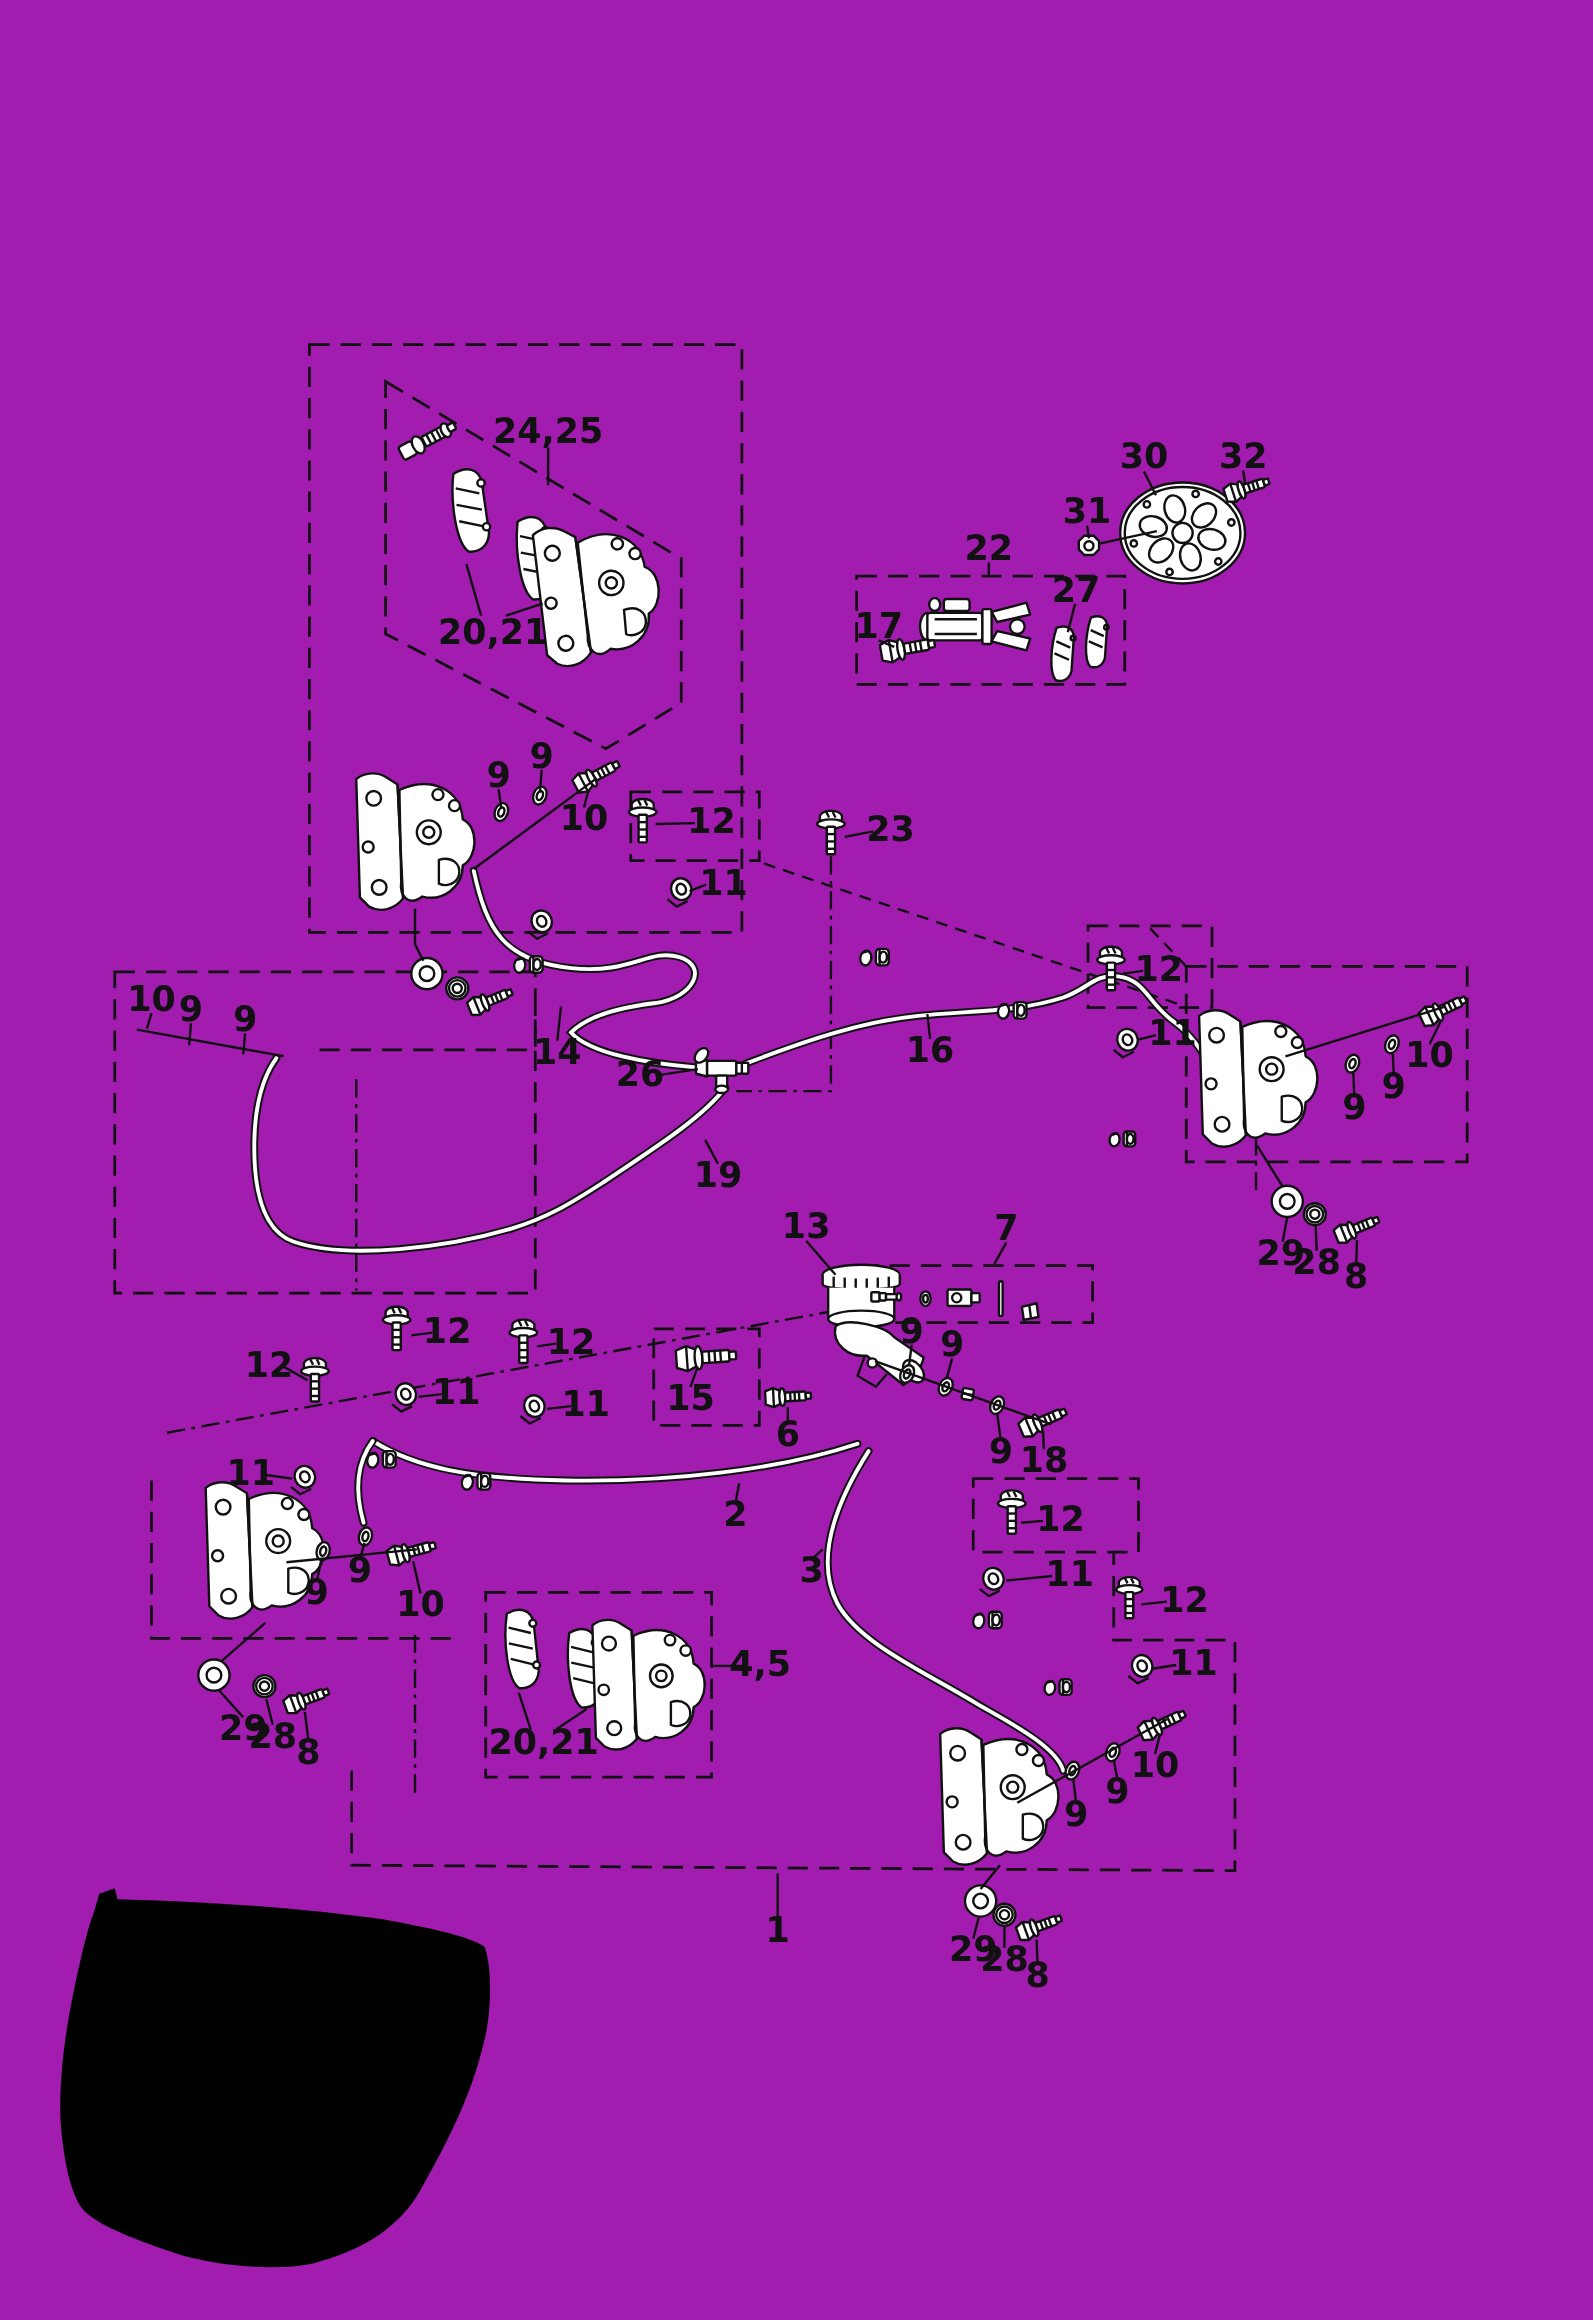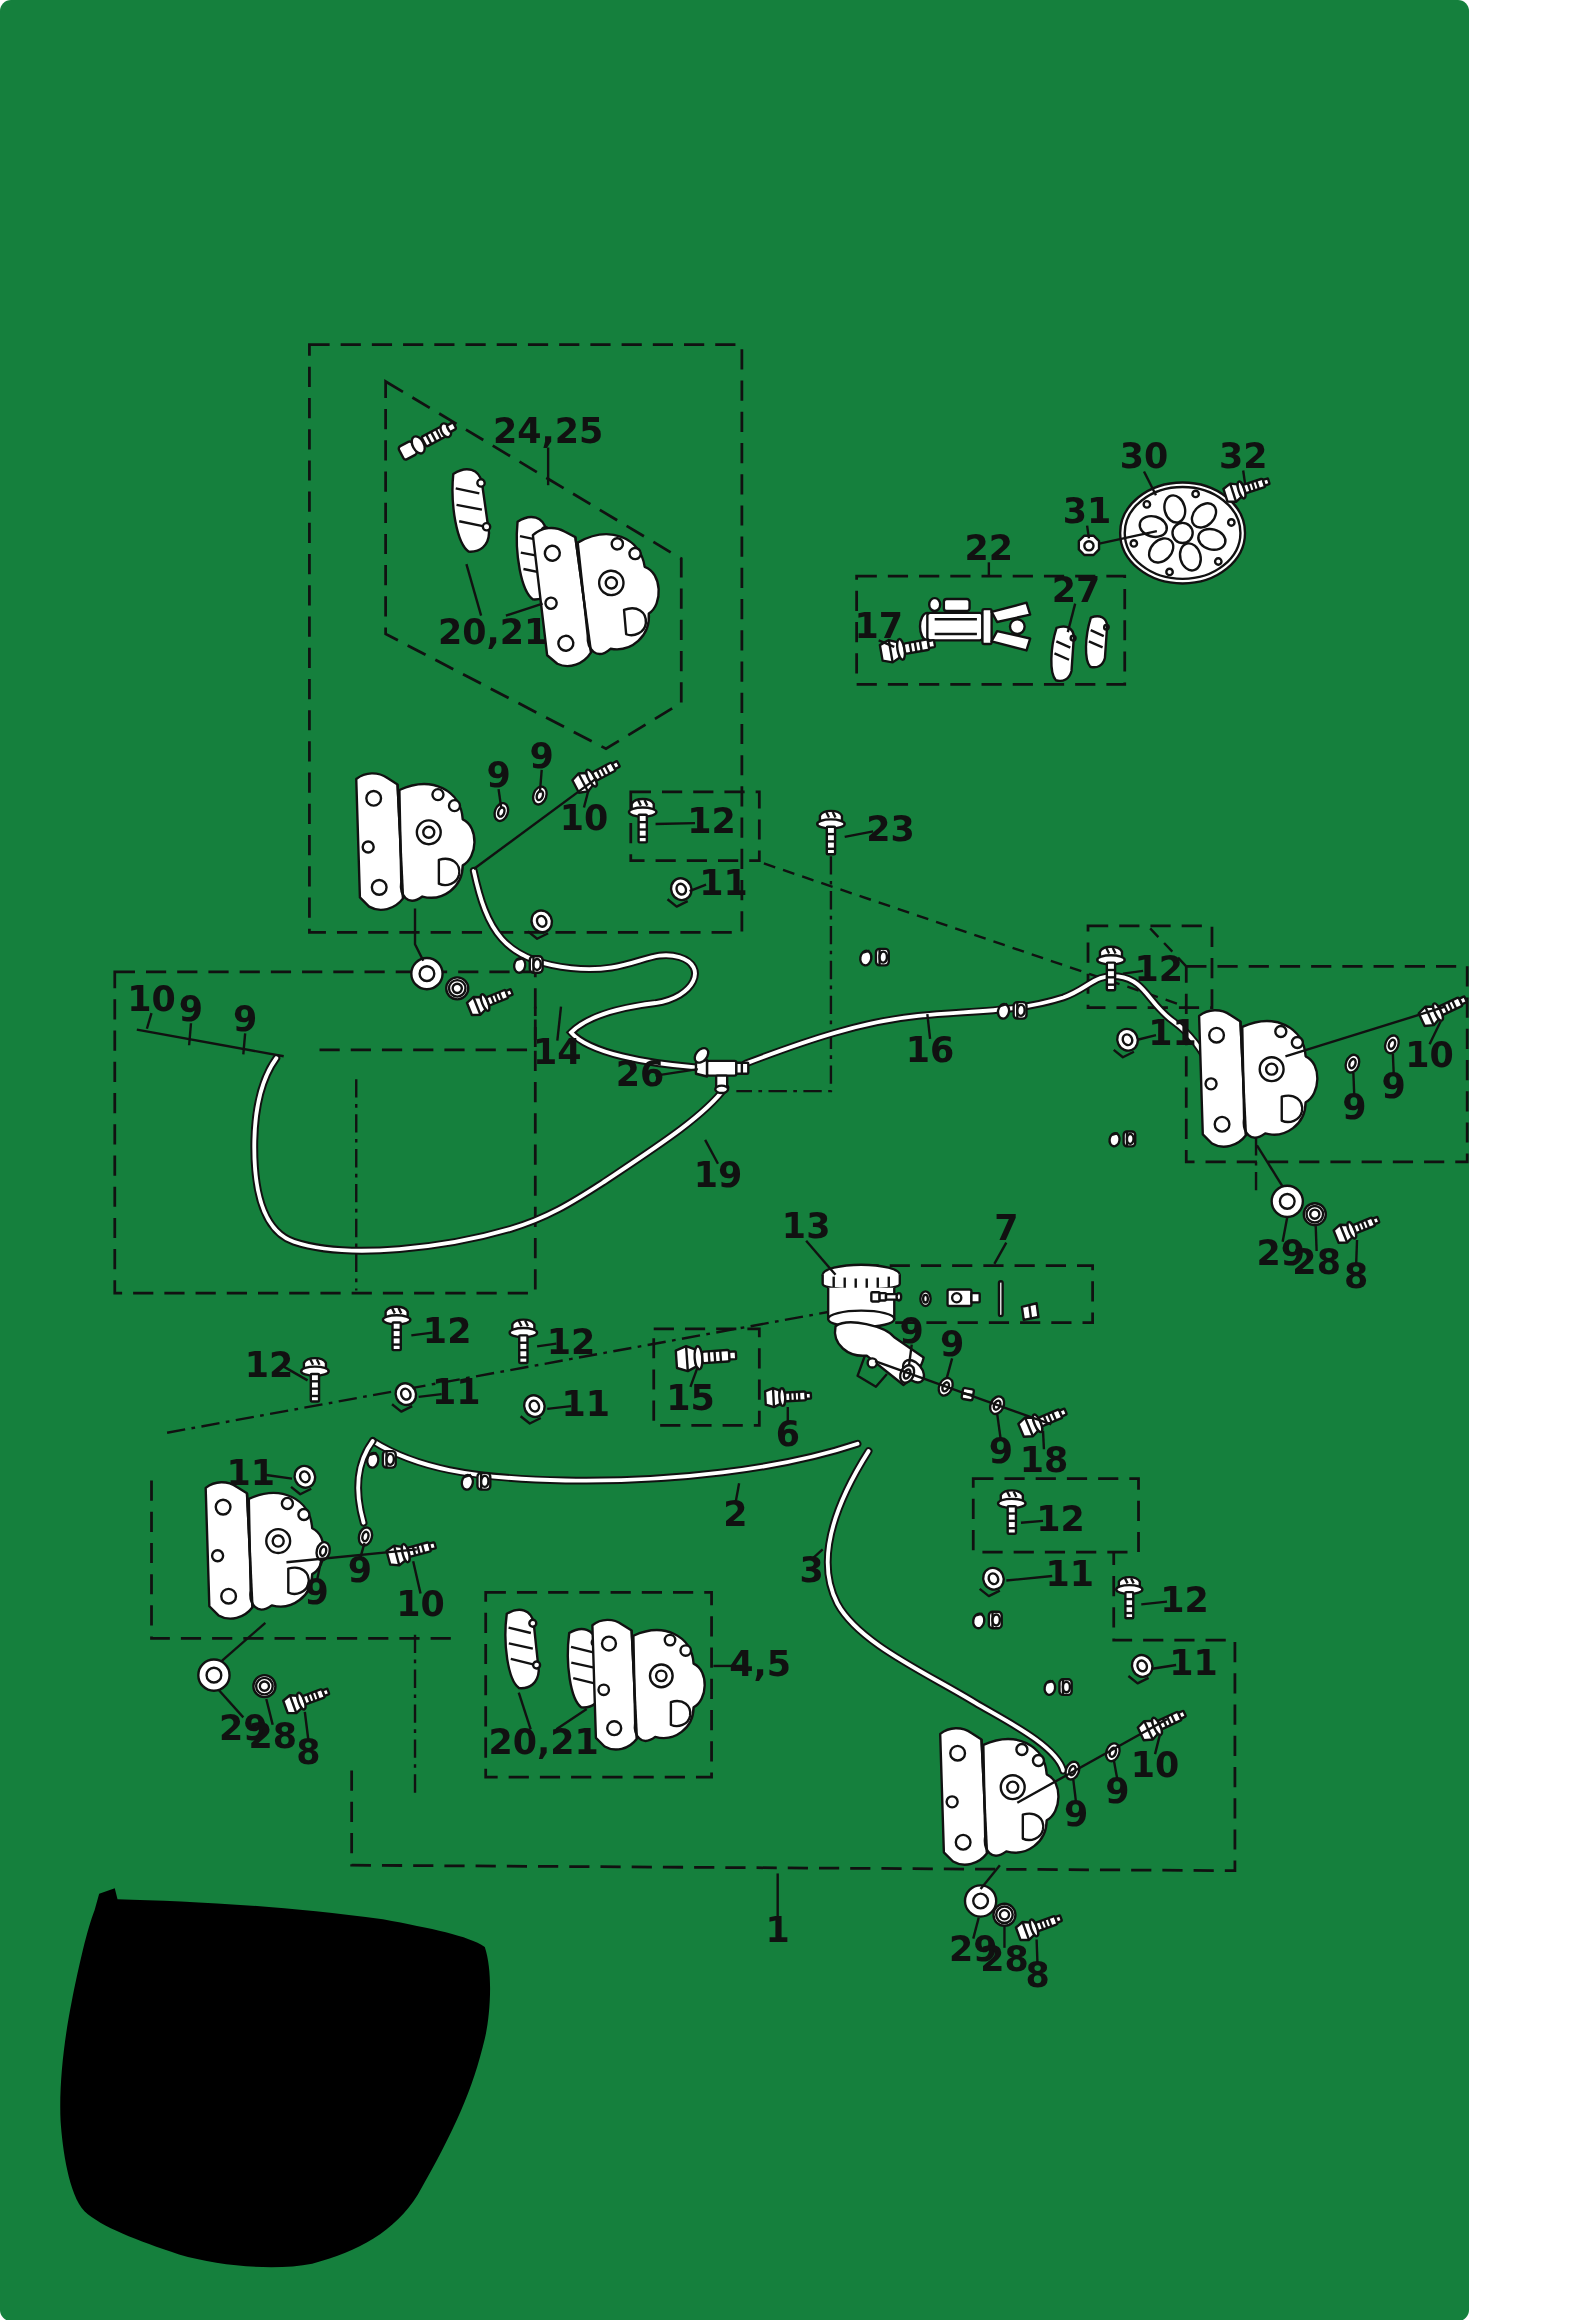--- a/index.html
+++ b/index.html
@@ -1,16 +1,16 @@
 <!DOCTYPE html>
 <html style="font-size:14.7px"><head>
 <meta charset="utf-8">
 <style>
   html,body{margin:0;padding:0;background:#ffffff;}
-  .stage{position:relative;width:1469px;height:2321px;background:#15803d;overflow:hidden;border-radius:11px;}
+  .stage{position:relative;width:1593px;height:2321px;background:#a21caf;overflow:hidden;}
   svg{position:absolute;left:0;top:0;display:block;}
   .lbl{font-family:"DejaVu Sans","Liberation Sans",sans-serif;font-weight:bold;font-size:38px;fill:#111;}
 </style>
 </head>
 <body>
 
 <div class="stage">
   <svg width="1593" height="2321" viewBox="0 0 1735 2527" xmlns="http://www.w3.org/2000/svg">
       <polygon points="337,375 808,375 808,1015 337,1015" fill="none" stroke="#111111" stroke-width="3" stroke-dasharray="22,12"></polygon>
       <polygon points="420,415 742,608 742,765 660,815 420,690" fill="none" stroke="#111111" stroke-width="3" stroke-dasharray="22,12"></polygon>

